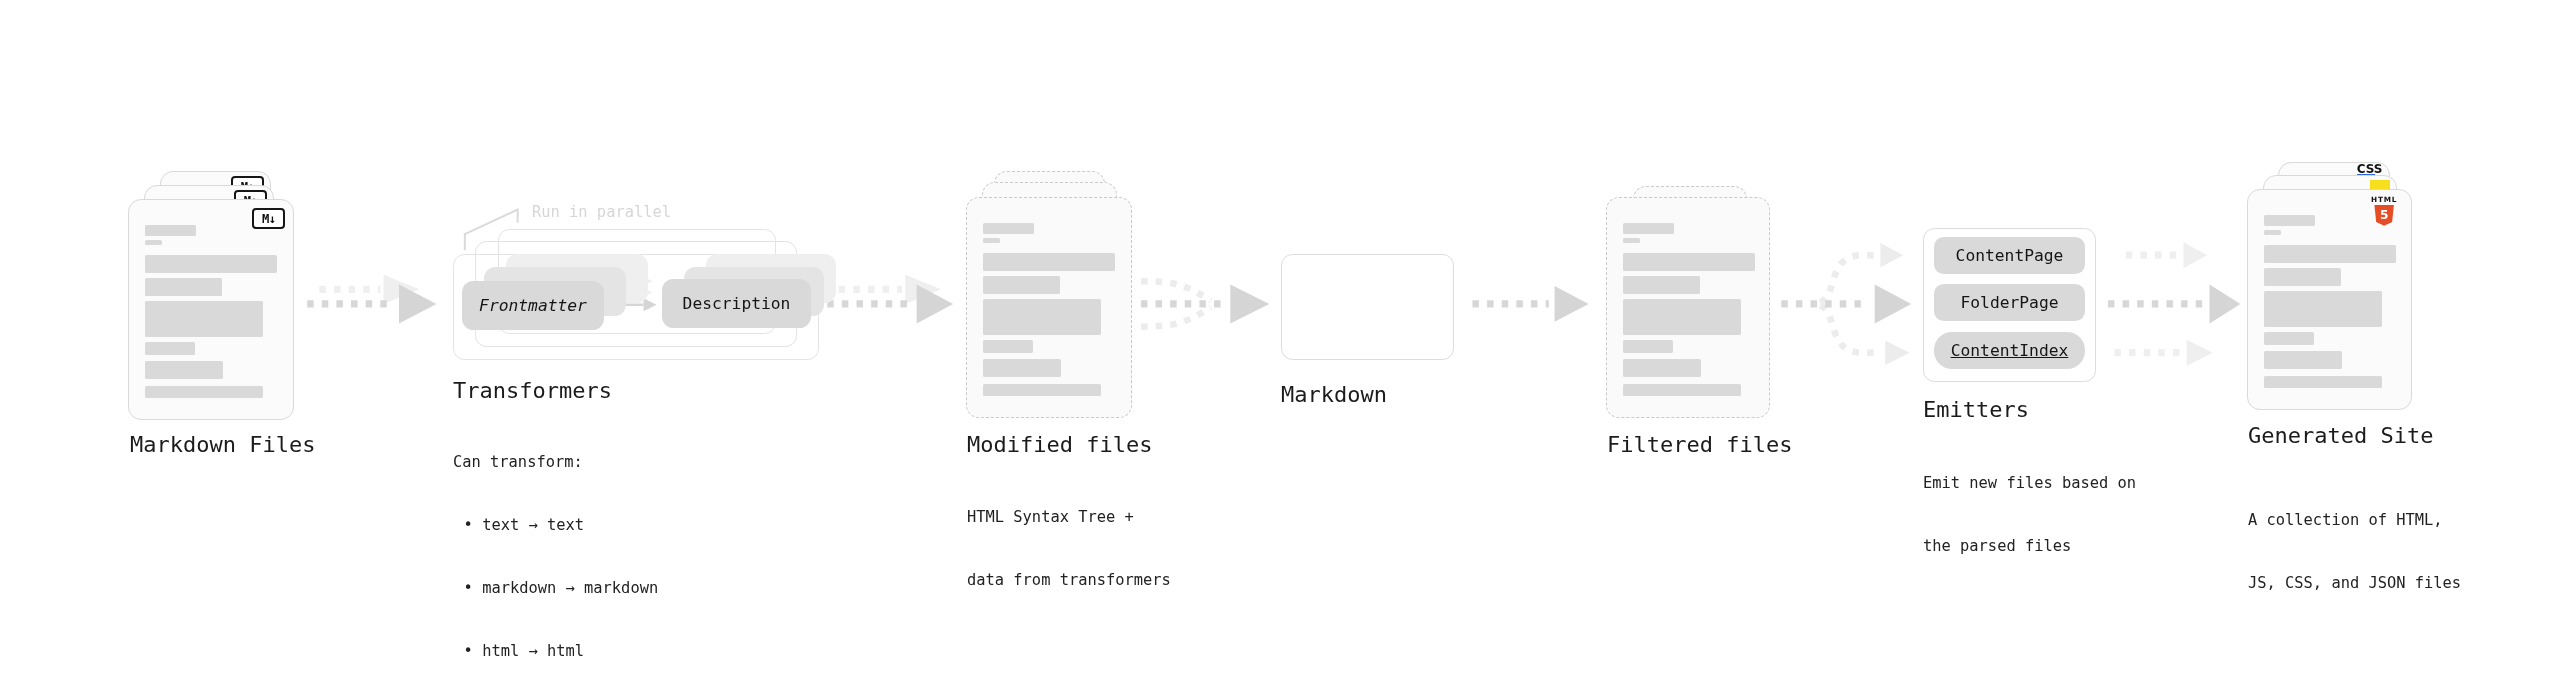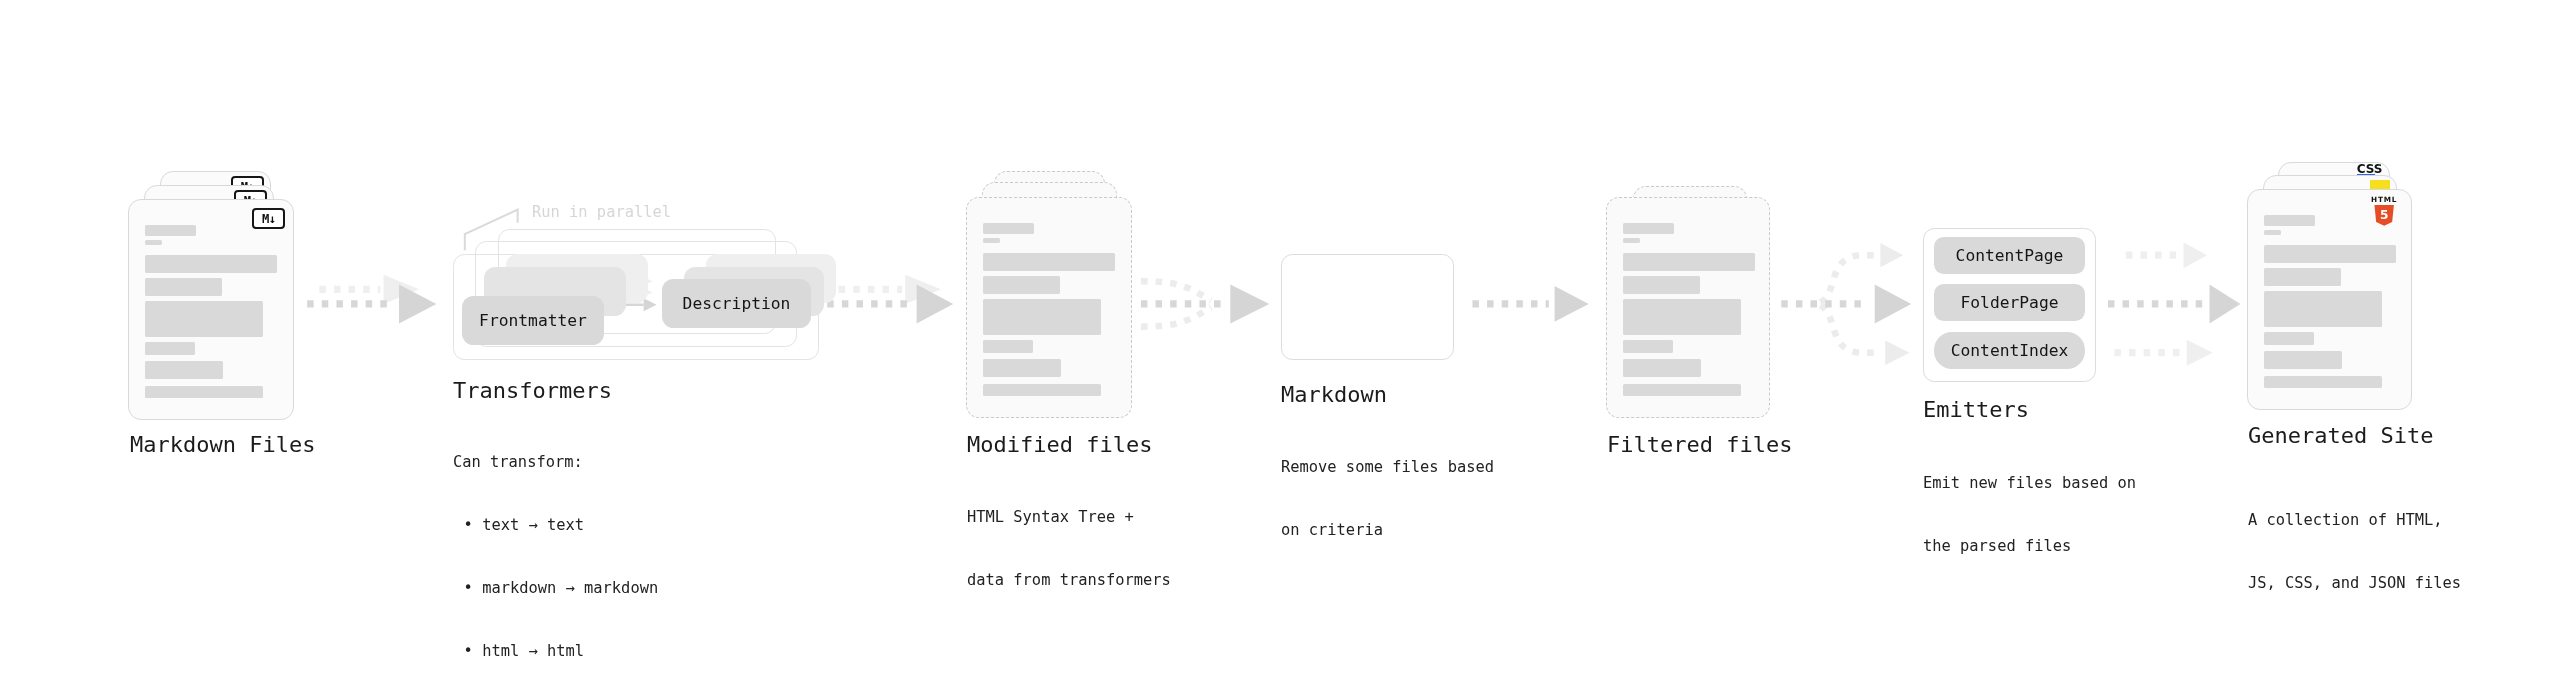--- a/index.html
+++ b/index.html
@@ -148,21 +148,21 @@
   </div>
   <div class="title" style="left:130px;top:432px;">Markdown Files</div>
 
   <div class="frame" style="left:498px;top:229px;width:278px;height:105px;"></div>
   <div class="frame" style="left:475px;top:241px;width:322px;height:106px;"></div>
   <div class="frame" style="left:453px;top:254px;width:366px;height:106px;"></div>
   <div class="callout-text" style="left:532px;top:203px;">Run in parallel</div>
 
   <div class="gbox l3" style="left:506px;top:254px;width:142px;height:49px;"></div>
   <div class="gbox l2" style="left:484px;top:267px;width:142px;height:49px;"></div>
-  <div class="gbox" style="left:462px;top:296px;width:142px;height:49px;">Frontmatter</div>
+  <div class="gbox" style="left:462px;top:281px;width:142px;height:49px;font-style:italic;">Frontmatter</div>
 
   <div class="gbox l3" style="left:706px;top:254px;width:130px;height:49px;"></div>
   <div class="gbox l2" style="left:684px;top:267px;width:140px;height:49px;"></div>
   <div class="gbox" style="left:662px;top:279px;width:149px;height:49px;">Description</div>
 
   <div class="title" style="left:453px;top:378px;">Transformers</div>
   <div class="sub" style="left:453px;top:410px;">
     <div>Can transform:</div>
     <div class="indent">• text → text</div>
     <div class="indent">• markdown → markdown</div>
@@ -184,44 +184,40 @@
     </div>
   </div>
   <div class="title" style="left:967px;top:432px;">Modified files</div>
   <div class="sub" style="left:967px;top:465px;">
     <div>HTML Syntax Tree +</div>
     <div>data from transformers</div>
   </div>
 
   <div class="panel" style="left:1281px;top:254px;width:173px;height:106px;"></div>
   <div class="title" style="left:1281px;top:382px;">Markdown</div>
-  <div class="sub" style="left:1281px;top:415px;">
-    <div>Remove some files based</div>
-    <div>on criteria</div>
-  </div>
 
   <div class="doc dashed" style="left:1633px;top:186px;width:114px;height:221px;"></div>
   <div class="doc dashed" style="left:1606px;top:197px;width:164px;height:221px;">
     <div class="doc-body">
       <div class="bar b1"></div>
       <div class="bar b2"></div>
       <div class="bar b3"></div>
       <div class="bar b4"></div>
       <div class="bar b5"></div>
       <div class="bar b6"></div>
       <div class="bar b7"></div>
       <div class="bar b8"></div>
     </div>
   </div>
   <div class="title" style="left:1607px;top:432px;">Filtered files</div>
 
   <div class="panel" style="left:1923px;top:228px;width:173px;height:154px;"></div>
   <div class="gbox" style="left:1934px;top:237px;width:151px;height:37px;border-radius:9.8px;">ContentPage</div>
   <div class="gbox" style="left:1934px;top:284px;width:151px;height:37px;border-radius:9.8px;">FolderPage</div>
-  <div class="gbox" style="left:1934px;top:332px;width:151px;height:37px;border-radius:18px;">ContentIndex</div>
+  <div class="gbox" style="left:1934px;top:332px;width:151px;height:37px;border-radius:18px;text-decoration:underline;">ContentIndex</div>
   <div class="title" style="left:1923px;top:397px;">Emitters</div>
   <div class="sub" style="left:1923px;top:431px;">
     <div>Emit new files based on</div>
     <div>the parsed files</div>
   </div>
 
   <div class="doc" style="left:2278px;top:162px;width:112px;height:221px;">
     <div class="css-badge">
       <div class="t">CSS</div>
       <div class="u"></div>

